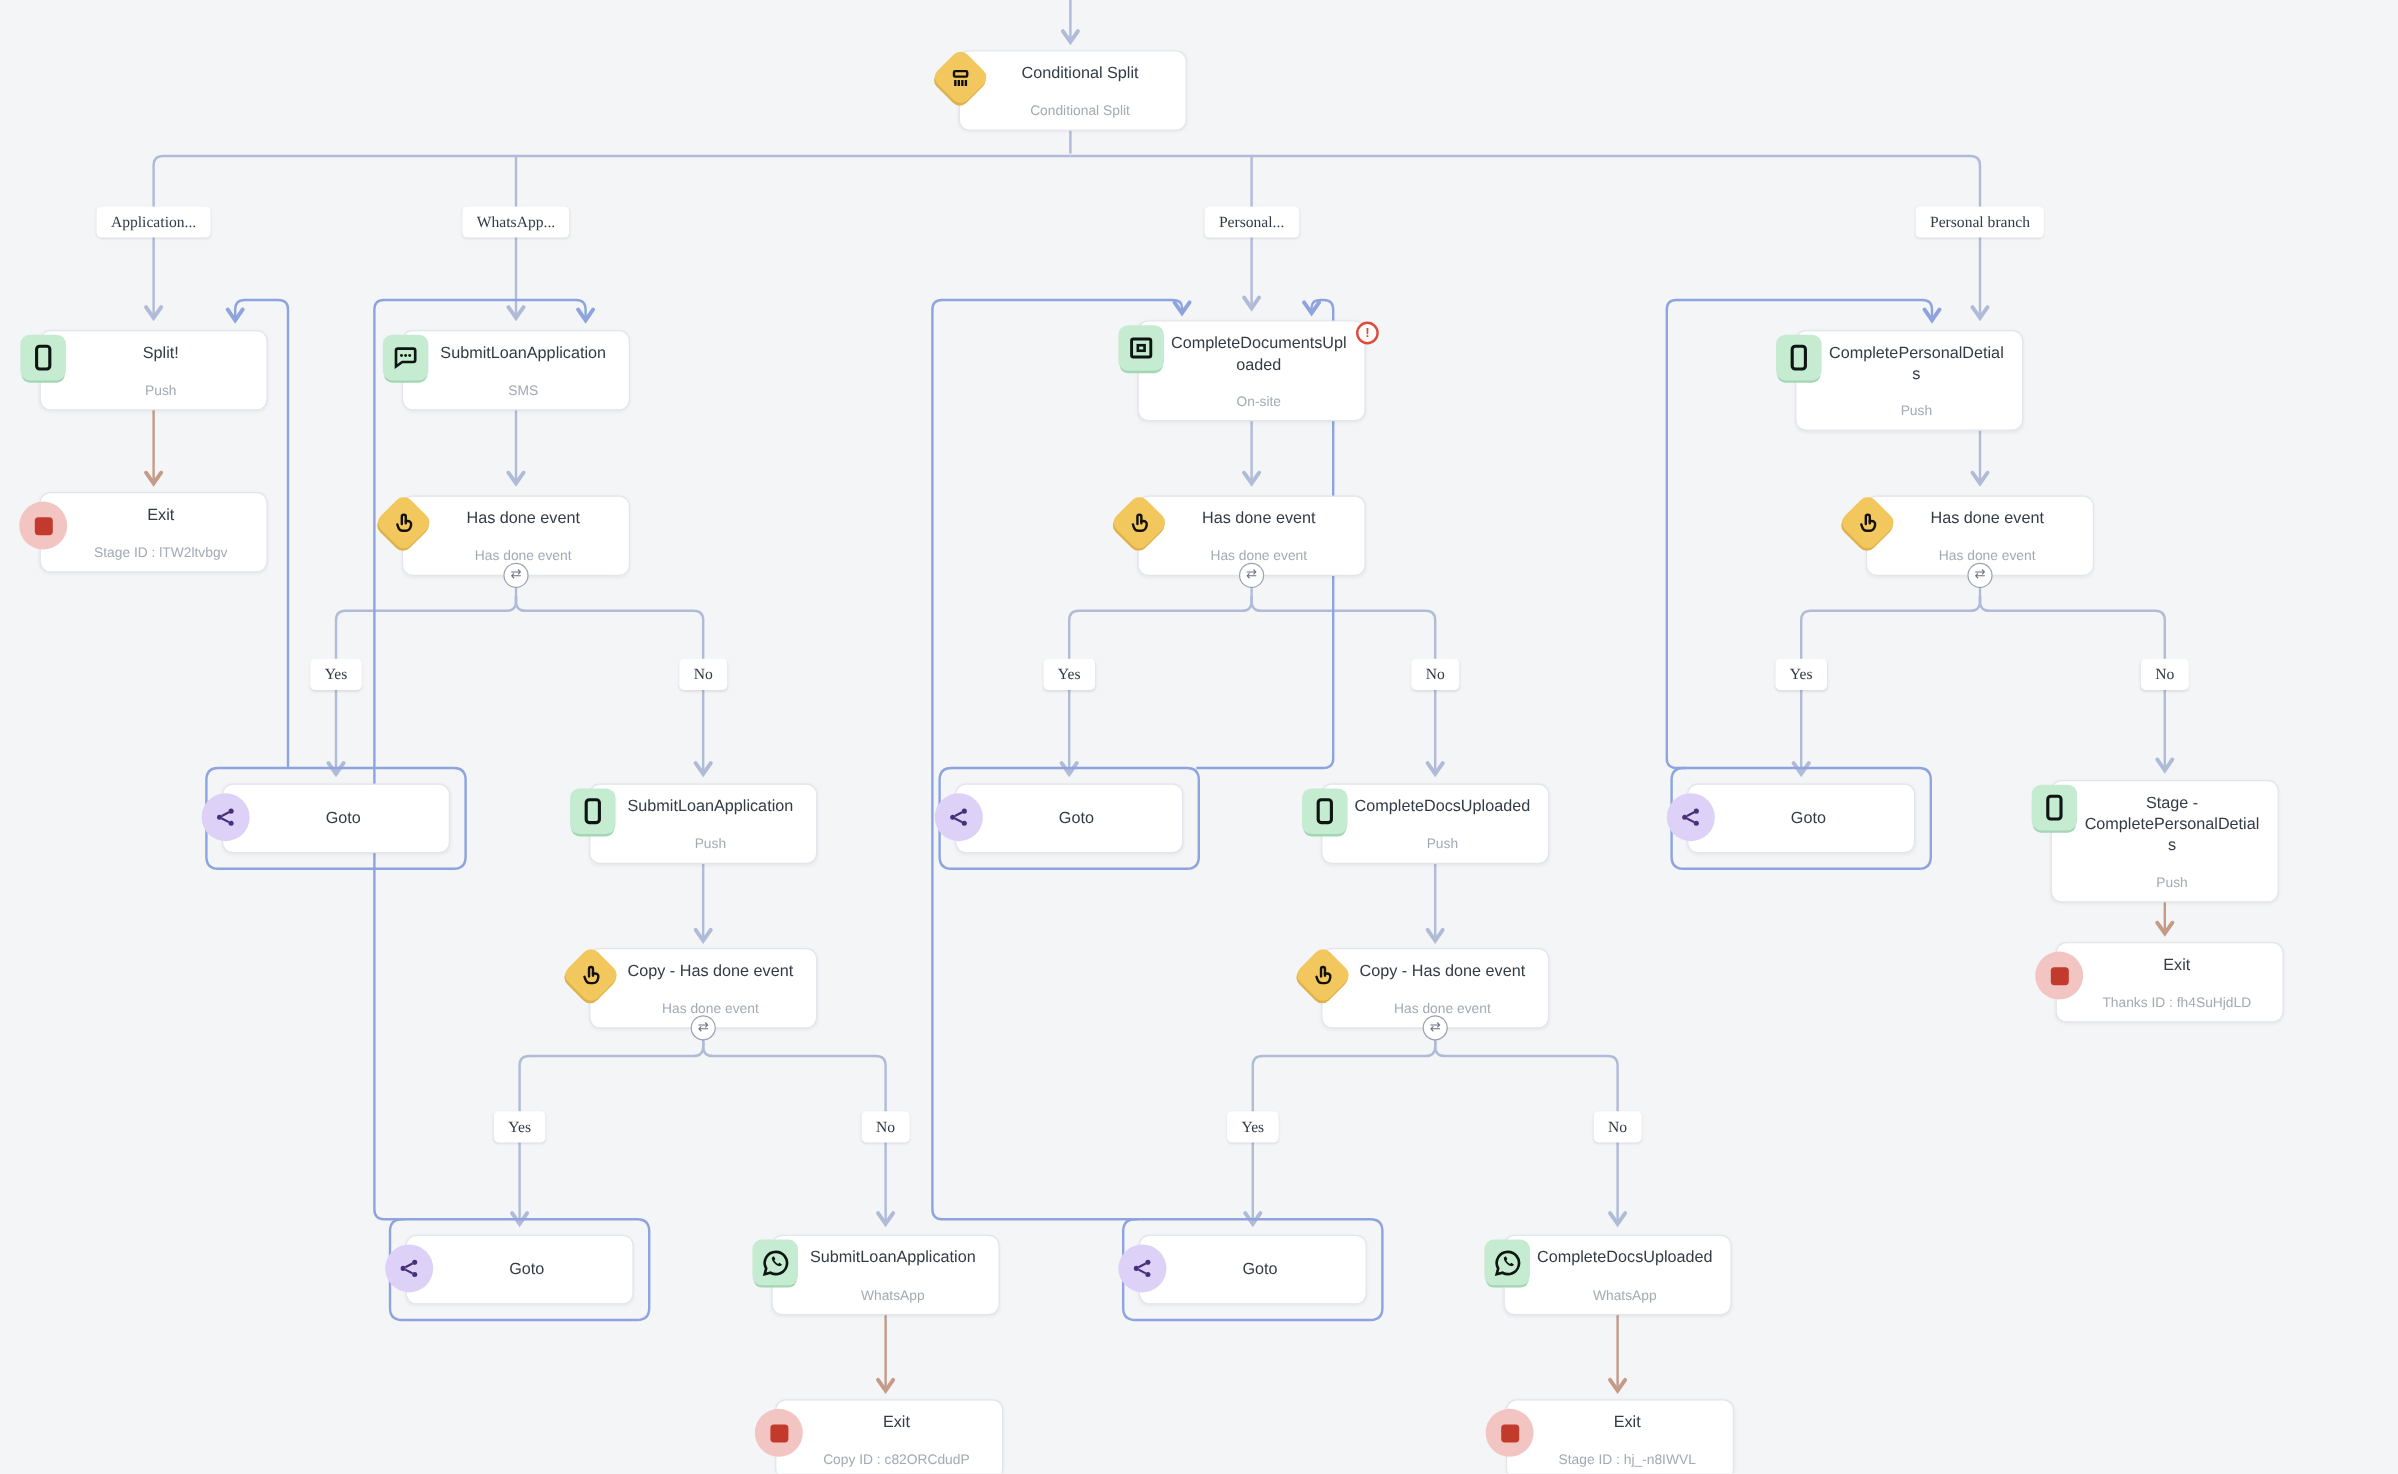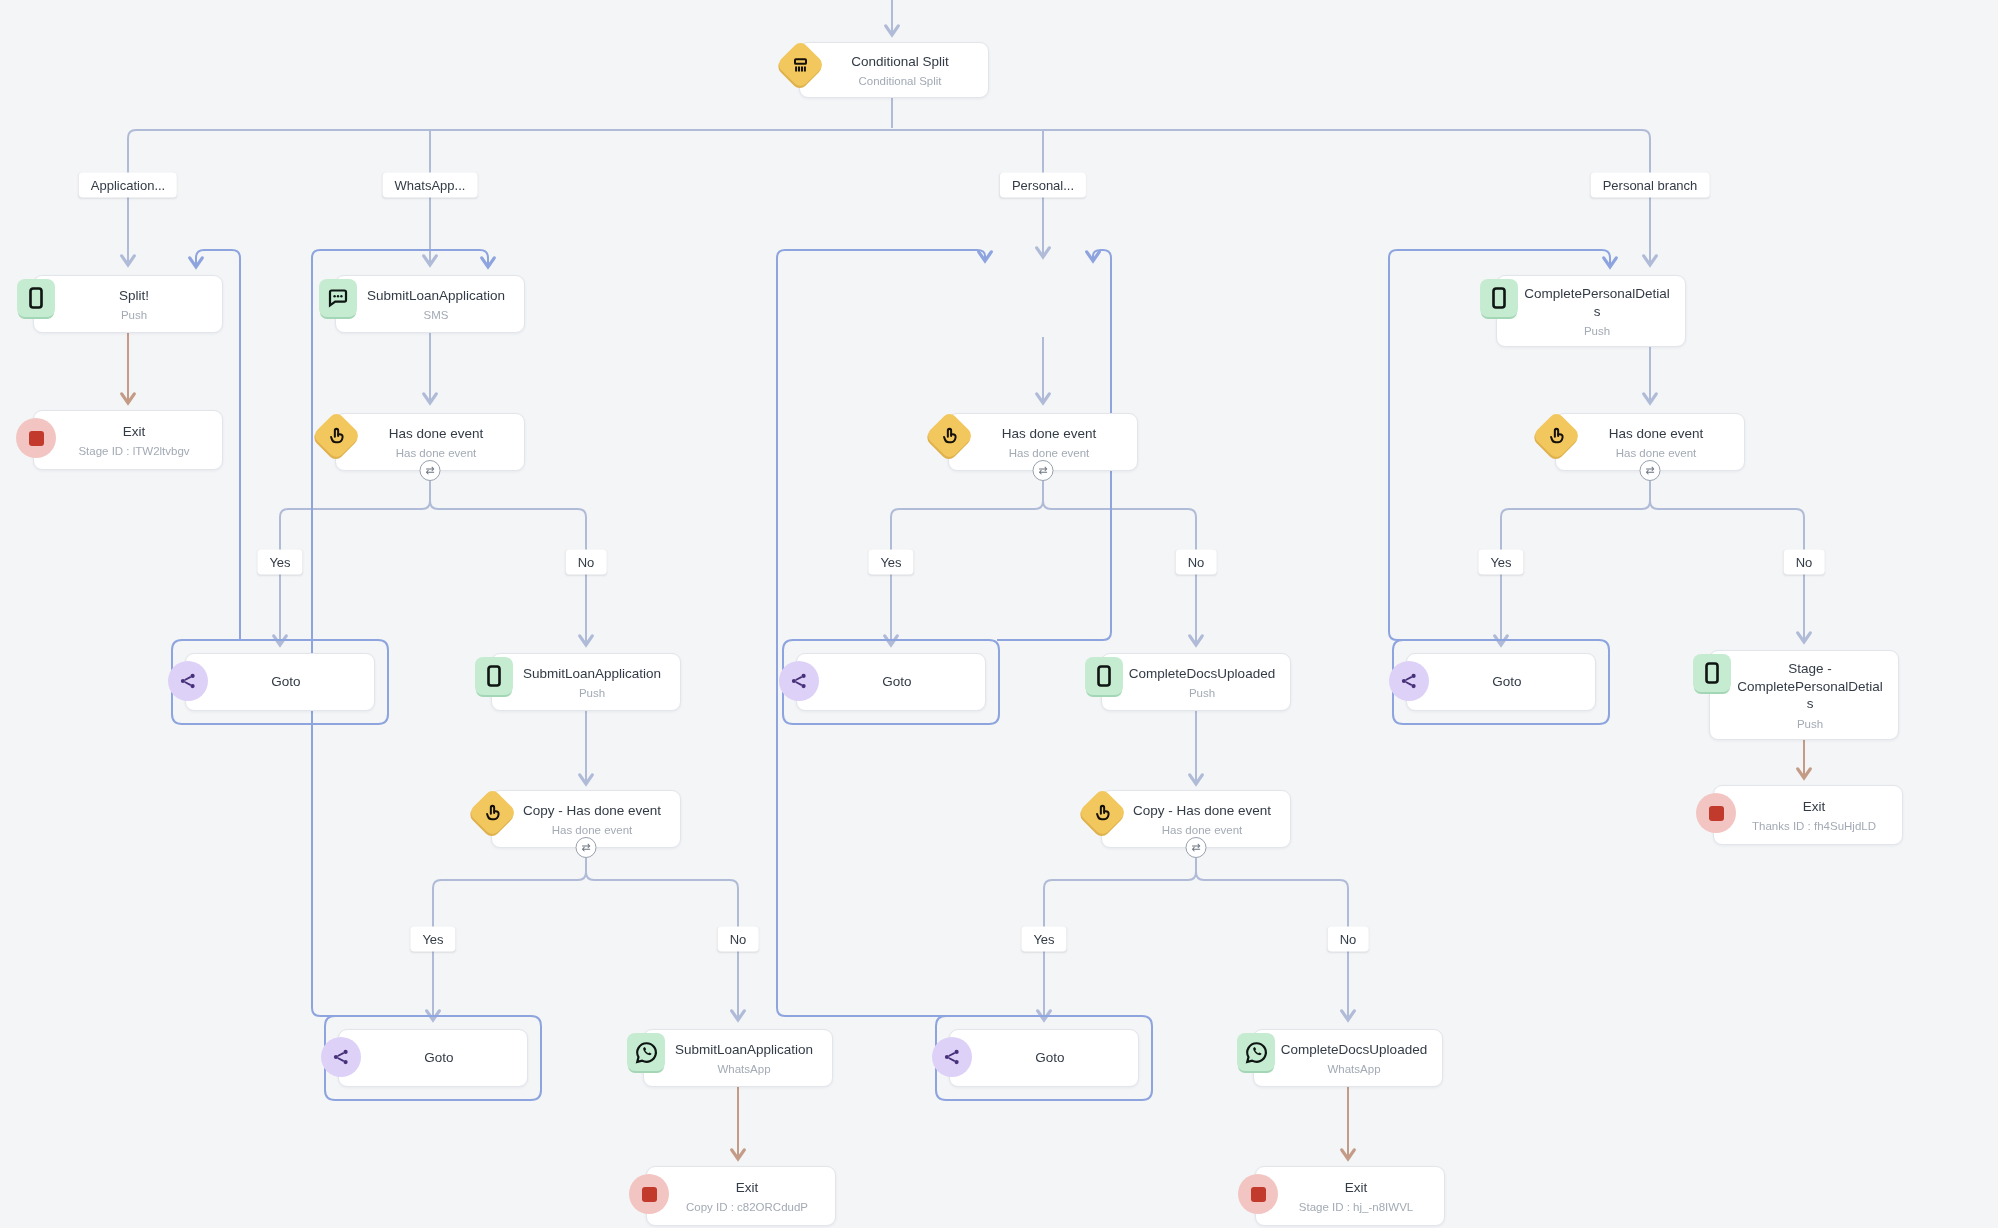--- a/index.html
+++ b/index.html
@@ -2,42 +2,42 @@
 <html><head>
 <meta charset="utf-8">
 <style>
   html,body{margin:0;padding:0;background:#f4f5f7;}
   .canvas{position:relative;width:1998px;height:1228px;background:#f4f5f7;
     font-family:"Liberation Sans",sans-serif;overflow:hidden;}
   .wires{position:absolute;left:0;top:0;z-index:1;}
   .node{position:absolute;z-index:2;width:190px;min-height:58px;background:#fff;
     border:1px solid #e2e5ea;border-radius:9px;box-shadow:0 1px 3px rgba(25,35,60,.06);
     display:flex;flex-direction:column;align-items:center;justify-content:center;
-    text-align:center;padding:9px 12px 9px 24px;box-sizing:border-box;}
+    text-align:center;padding:9px 12px 9px 24px;box-sizing:border-box;gap:12px;}
   .node .title{font-size:13.5px;color:#333b46;line-height:1.3;overflow-wrap:anywhere;}
   .node .sub{font-size:11.5px;color:#a3aab4;margin-top:5px;overflow-wrap:anywhere;}
   .icon-sq{position:absolute;left:-17px;top:3px;width:38px;height:38px;border-radius:8px;
     background:#c5ebd1;box-shadow:0 3px 0 -1px #a2d6b4;display:flex;align-items:center;justify-content:center;}
   .icon-dm{position:absolute;left:-17px;top:4px;width:35px;height:35px;border-radius:8px;
     background:#f2c75e;box-shadow:1px 2px 0 #dfb14c;transform:rotate(45deg);
     display:flex;align-items:center;justify-content:center;}
   .icon-dm .g{transform:rotate(-45deg);display:flex;align-items:center;justify-content:center;}
   .icon-ci{position:absolute;left:-18px;top:7px;width:40px;height:40px;border-radius:50%;
     display:flex;align-items:center;justify-content:center;}
   .purple{background:#ddd1f8;}
   .pink{background:#f3c5c2;}
   .exit-sq{width:15px;height:15px;border-radius:3px;background:#c13a2c;}
   .badge{position:absolute;left:50%;bottom:-11px;transform:translateX(-50%);width:21px;height:21px;
     border-radius:50%;background:#fff;border:1.5px solid #99a1ae;box-sizing:border-box;
     display:flex;align-items:center;justify-content:center;color:#6e7683;font-size:11px;line-height:1;}
   .warn{position:absolute;right:-12px;top:0;width:19px;height:19px;border-radius:50%;
     background:#fcfcfc;border:2px solid #dd4b3e;box-sizing:border-box;color:#dd4b3e;
     font-weight:bold;font-size:11px;display:flex;align-items:center;justify-content:center;z-index:3;}
   .pill{position:absolute;z-index:3;transform:translate(-50%,-50%);background:#fff;border-radius:4px;
-    padding:5px 12px;font-size:13px;color:#333b46;box-shadow:0 1px 2px rgba(25,35,60,.10);white-space:nowrap;}
+    padding:5px 12px;font-size:13px;color:#333b46;box-shadow:0 1px 2px rgba(25,35,60,.10);white-space:nowrap;font-family:Liberation Serif, serif;}
   .h70{min-height:70px;}
   .h60{min-height:60px;}
 </style>
 </head>
 <body>
 
 <div class="canvas">
 
 <svg class="wires" width="1998" height="1228">
   <defs>
@@ -240,20 +240,31 @@
 </div>
 
 <div class="node h60" style="left:646px;top:1166px">
   <span class="icon-ci pink">
         <span class="exit-sq"></span>
       </span>
   <div class="title">Exit</div>
   <div class="sub">Copy ID : c82ORCdudP</div>
 </div>
 
+<div class="node h70" style="left:948px;top:267px">
+  <span class="icon-sq">
+    <svg width="24" height="24" viewBox="0 0 24 24">
+          <rect x="4" y="4.5" width="16" height="15" rx="1.5" fill="none" stroke="#0e1512" stroke-width="2.4"></rect>
+          <rect x="9.2" y="9.7" width="5.6" height="4.6" fill="none" stroke="#0e1512" stroke-width="2.2"></rect>
+        </svg>
+  </span>
+  <div class="title">CompleteDocumentsUploaded</div>
+  <div class="sub">On-site</div>
+  <span class="warn">!</span>
+</div>
 
 <div class="node" style="left:948px;top:413px">
   <span class="icon-dm">
         <span class="g">
     <svg width="22" height="22" viewBox="0 0 24 24" fill="none" stroke="#14100a" stroke-width="2.2" stroke-linecap="round">
             <path d="M10.2 12.5V5.8a1.8 1.8 0 0 1 3.6 0v6"></path>
             <path d="M13.8 10c4.2-.8 5.2 1.4 4.8 3.6-.5 2.7-1.8 5-4.7 5h-2.7c-2 0-3.6-1.2-4.2-3.1l-.9-2.6"></path>
           </svg>
   </span>
       </span>

